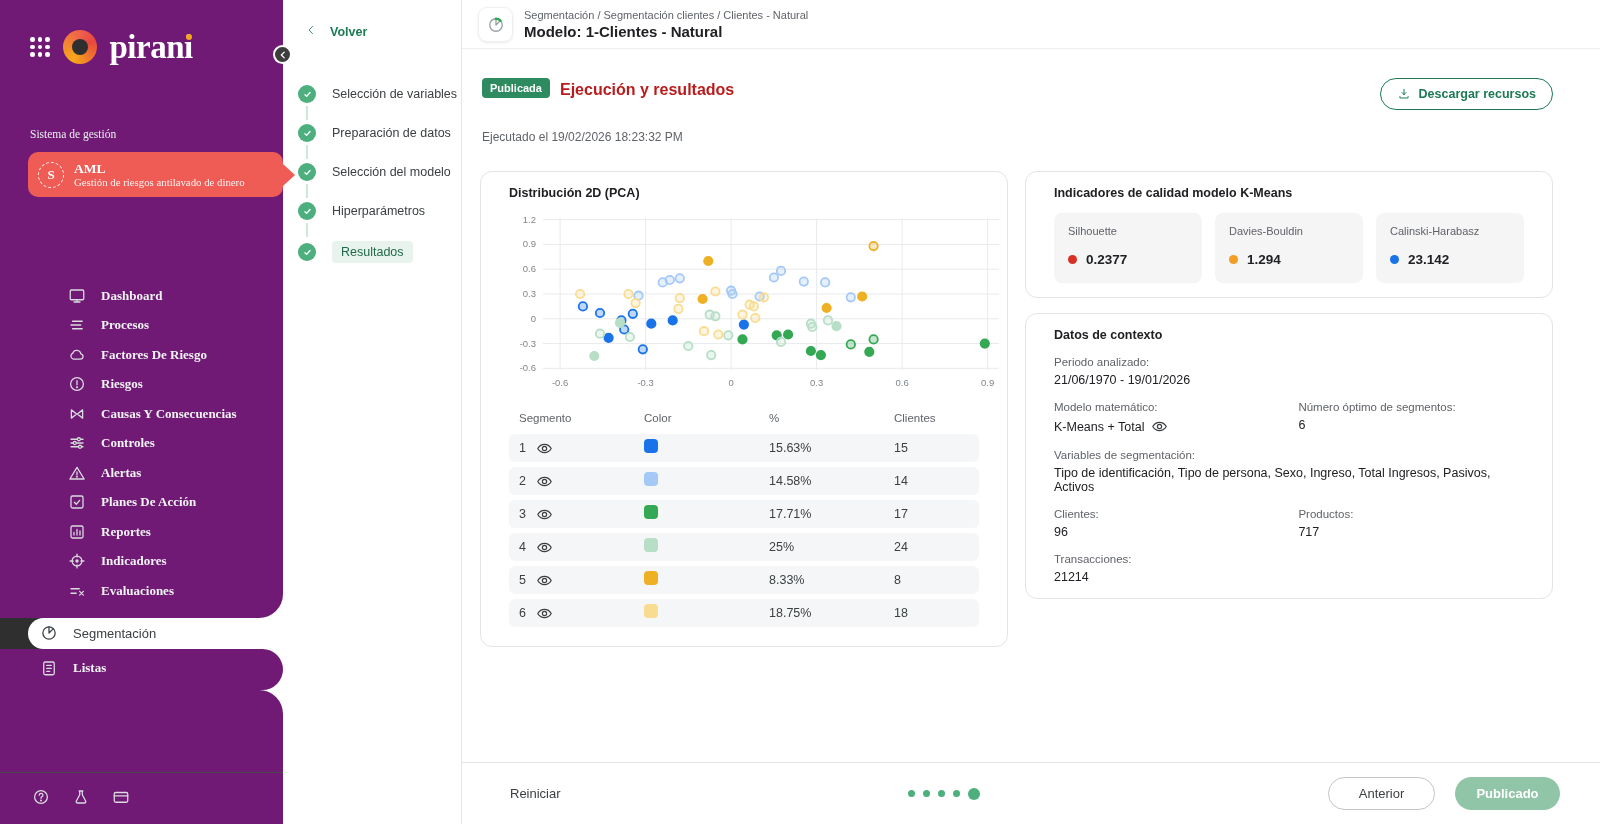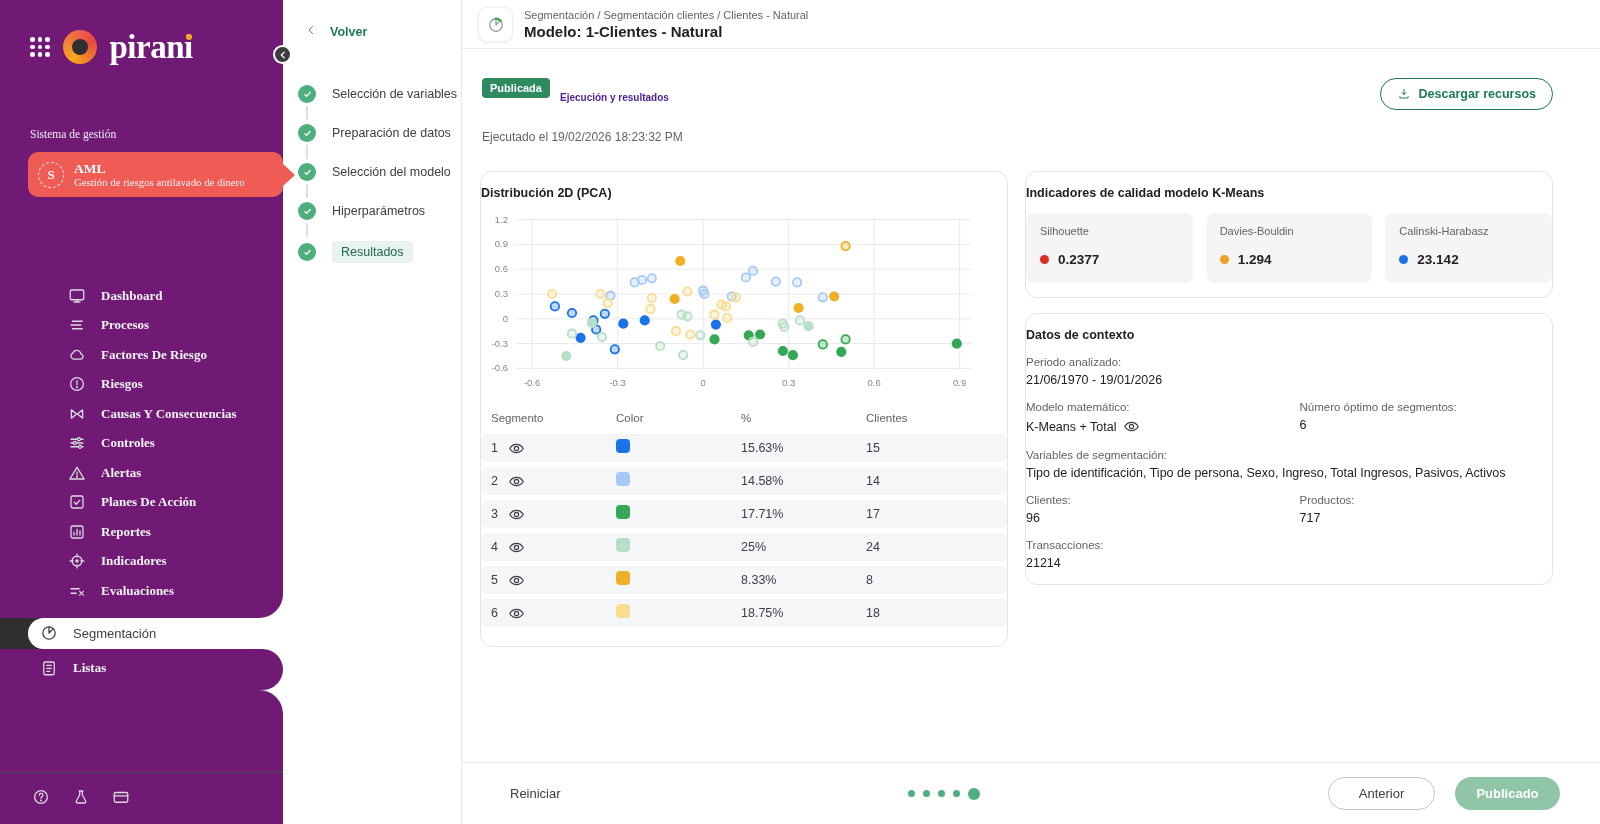--- a/index.html
+++ b/index.html
@@ -72,29 +72,29 @@
   .main-header { display:flex; align-items:center; gap:11px; padding:7px 0 6px 16px; border-bottom:1px solid #eceef0; }
   .model-ico-box { width:35px; height:35px; border-radius:9px; background:#fff; border:1px solid #f0f0f0;
     box-shadow:0 1px 3px rgba(0,0,0,.08); display:flex; align-items:center; justify-content:center; }
   .model-ico-box svg { width:20px; height:20px; }
   .breadcrumb { font-size:11px; color:#5f6368; }
   .page-title { font-size:15px; font-weight:bold; color:#202124; margin-top:2px; }
 
   .status-row { display:flex; align-items:flex-start; padding:17px 47px 0 20px; }
   .badge { background:#2e8b5f; color:#fff; font-size:11px; font-weight:bold; border-radius:4px;
     padding:4px 8px; margin-right:10px; }
-  .exec-title { font-size:10px; font-weight:bold; color:#4c1d95; margin-top:14px; }
+  .exec-title { font-size:16px; font-weight:bold; color:#b91c1c; margin-top:3px; }
   .exec-date { font-size:12px; color:#5f6368; padding:8px 0 0 20px; }
   .dl-btn { margin-left:auto; display:flex; align-items:center; gap:8px; border:1px solid #1d7a55;
     color:#1d7a55; font-size:12.5px; font-weight:bold; border-radius:17px; padding:8px 16px;
     background:#fff; cursor:pointer; }
   .dl-btn svg { width:14px; height:14px; }
 
   .cards { display:flex; gap:17px; margin:15px 47px 0 18px; align-items:flex-start; }
-  .card { background:#fff; border:1px solid #e4e4e4; border-radius:12px; padding:14px 0; }
+  .card { background:#fff; border:1px solid #e4e4e4; border-radius:12px; padding:14px 28px; }
   .card-title { font-size:12.5px; font-weight:bold; color:#202124; }
   .chart-card { width:528px; }
   .pca-svg { display:block; margin-top:8px; width:496px; height:190px; font-family:"Liberation Sans",sans-serif; }
 
   .seg-table { margin-top:8px; }
   .seg-head { display:grid; grid-template-columns:125px 125px 125px 1fr; padding:6px 0 10px 10px;
     font-size:11.5px; color:#5f6368; }
   .seg-row { display:grid; grid-template-columns:125px 125px 125px 1fr; align-items:center;
     background:#f5f6f7; border-radius:6px; height:28px; margin-bottom:5px; padding-left:10px; }
   .seg-cell-1 { display:flex; align-items:center; gap:10px; font-size:12.5px; color:#3c4043; }

